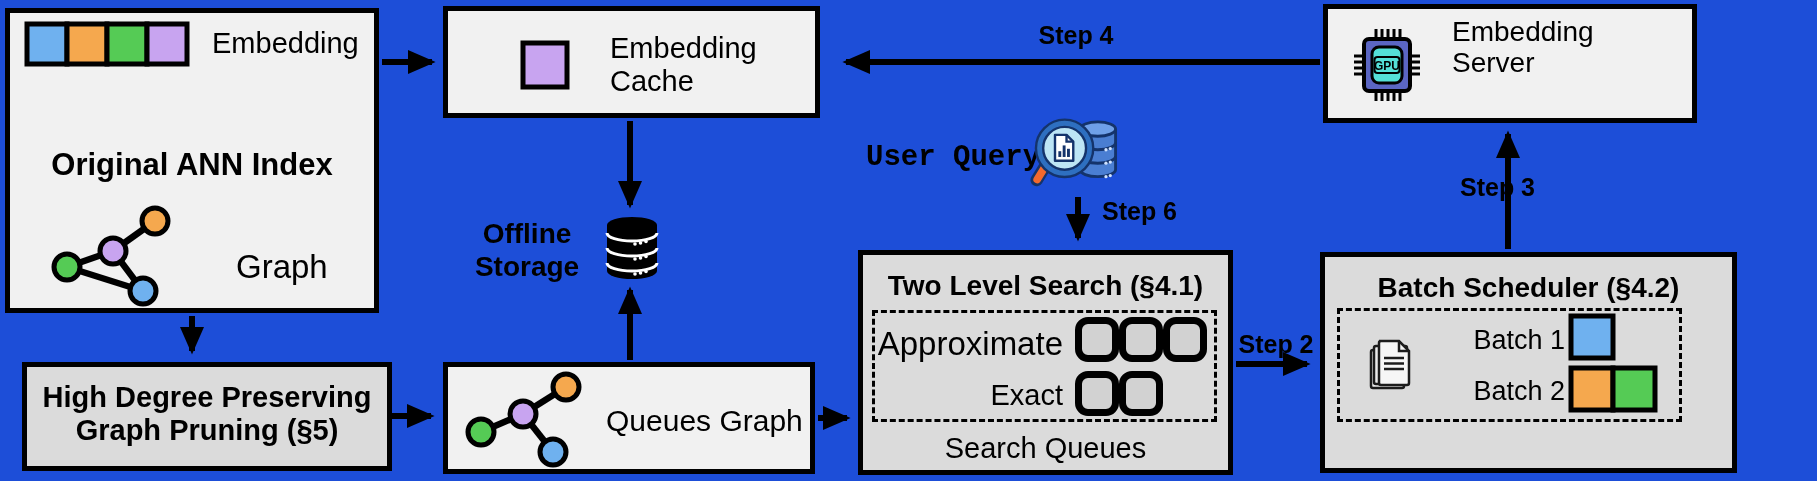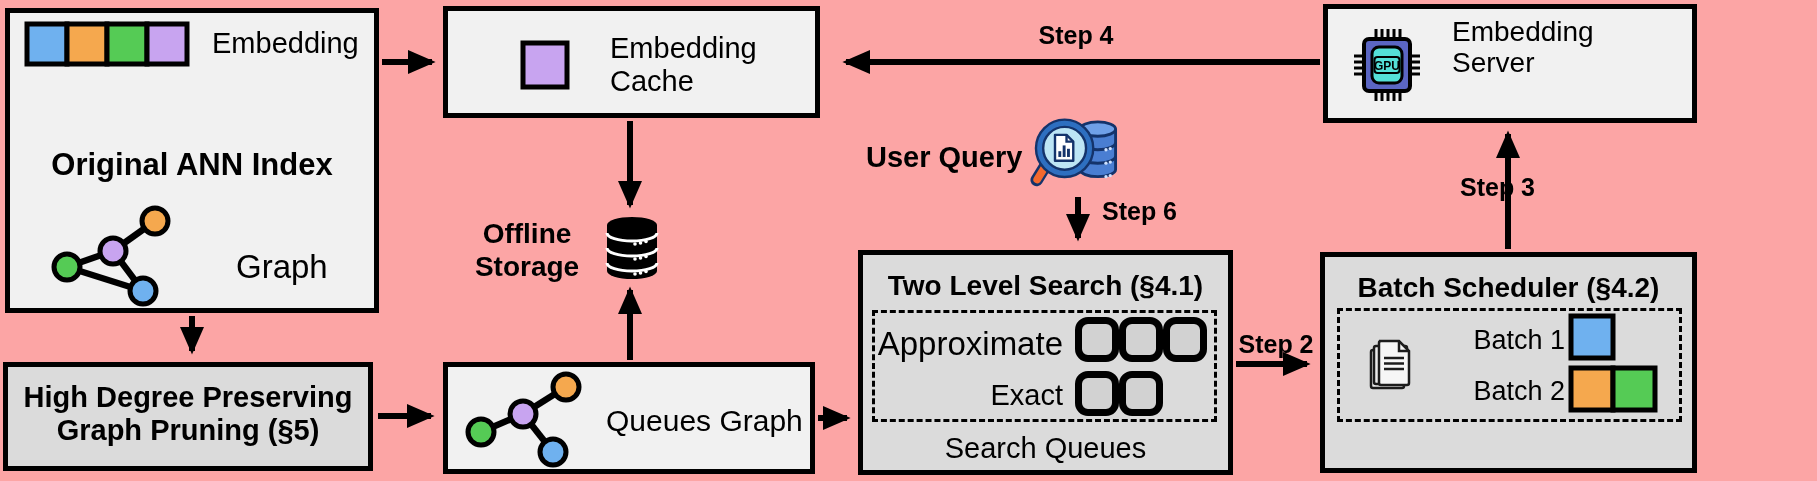--- a/index.html
+++ b/index.html
@@ -1,34 +1,34 @@
 <!DOCTYPE html>
 <html><head>
 <meta charset="utf-8">
 <style>
   html,body{margin:0;padding:0;background:#fff;}
-  .canvas{position:relative;width:1817px;height:481px;background:#fca5a5;
+  .canvas{position:relative;width:1817px;height:481px;background:#1d4ed8;
           font-family:"Liberation Sans",sans-serif;color:#000;overflow:hidden;}
   svg{display:block;}
   .lay{position:absolute;left:0;top:0;width:1817px;height:481px;}
   .box{position:absolute;box-sizing:border-box;border:5px solid #000;}
   .light{background:#f1f1f1;}
   .gray{background:#dbdbdb;}
   .abs{position:absolute;}
   .bold{font-weight:bold;}
   .ctr{text-align:center;}
   .rgt{text-align:right;}
 
   
   #box-ann{left:5px;top:8px;width:374px;height:305px;}
   #box-cache{left:443px;top:6px;width:377px;height:112px;}
   #box-server{left:1323px;top:4px;width:374px;height:119px;}
   #box-tls{left:858px;top:250px;width:375px;height:225px;}
-  #box-batch{left:1320px;top:252px;width:377px;height:221px;}
-  #box-hdp{left:3px;top:362px;width:370px;height:109px;}
+  #box-batch{left:1320px;top:252px;width:417px;height:221px;}
+  #box-hdp{left:22px;top:362px;width:370px;height:109px;}
   #box-pruned{left:443px;top:362px;width:372px;height:112px;}
 
   
   #emb-row{left:14px;top:8px;}
   #emb-label{left:202px;top:14px;font-size:29px;}
   #ann-title{left:0;top:134px;width:100%;font-size:31px;}
   #ann-graph{left:35px;top:190px;}
   #ann-graph-label{left:226px;top:235px;font-size:33px;}
 
   
@@ -37,21 +37,21 @@
 
   
   #gpu-icon{left:22px;top:17px;}
   #server-text{left:124px;top:7px;font-size:28px;line-height:31px;}
 
   
   #storage-text{left:462px;top:217px;width:130px;font-size:28px;line-height:33px;}
   #storage-icon{left:604px;top:216px;}
 
   
-  #uq-label{left:866px;top:141px;font-size:29px;}
+  #uq-label{left:866px;top:141px;font-size:29px;font-family:Liberation Mono, monospace;}
   #uq-icon{left:1030px;top:106px;}
 
   
   .step{font-size:25px;font-weight:bold;}
   #step1{left:1102px;top:197px;}
   #step2{left:1234px;top:330px;width:84px;text-align:center;}
   #step3{left:1460px;top:173px;}
   #step4{left:1020px;top:21px;width:112px;text-align:center;}
 
   

